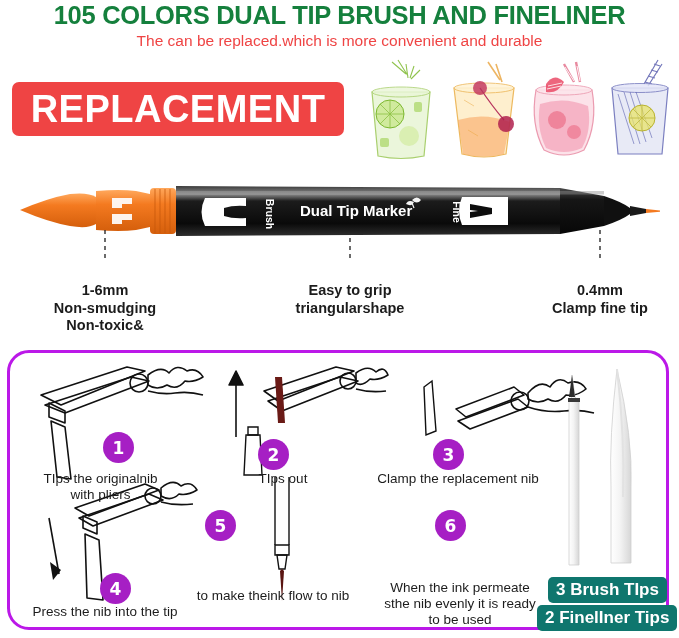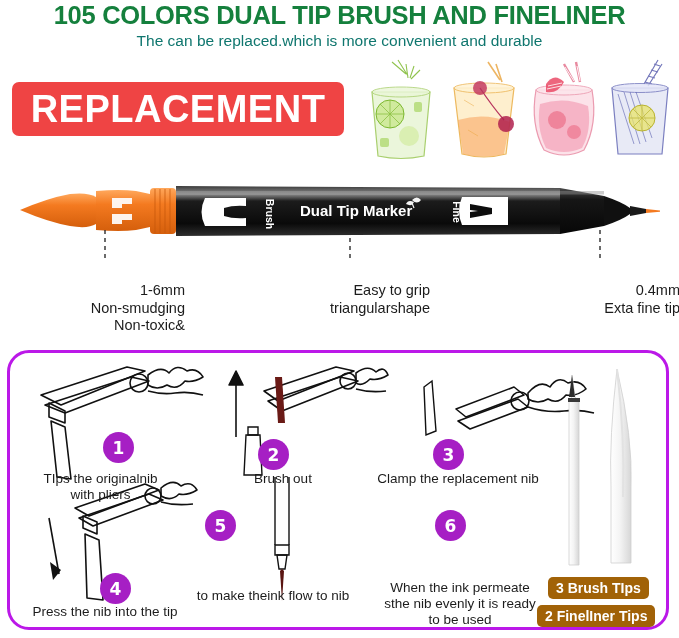--- a/index.html
+++ b/index.html
@@ -11,21 +11,21 @@
   .page{position:relative;width:679px;height:638px;}
 
   
   .title{
     position:absolute;left:0;top:0;width:679px;text-align:center;
     font-size:25.5px;font-weight:bold;letter-spacing:-0.3px;
     color:#15803d;line-height:30px;white-space:nowrap;
   }
   .subtitle{
     position:absolute;left:0;top:31px;width:679px;text-align:center;
-    font-size:15.5px;font-weight:normal;color:#0f766e;line-height:20px;
+    font-size:15.5px;font-weight:normal;color:#ef4444;line-height:20px;
   }
 
   
   .banner{
     position:absolute;left:12px;top:82px;width:332px;height:54px;
     background:#ef4444;border-radius:7px;
     display:flex;align-items:center;justify-content:center;
   }
   .banner-text{
     color:#ffffff;font-size:38px;font-weight:bold;letter-spacing:0.5px;
@@ -33,40 +33,40 @@
   }
 
   
   .drinks{position:absolute;left:358px;top:58px;width:318px;height:104px;}
   .drink{position:absolute;bottom:0;}
 
   
   .pen-wrap{position:absolute;left:0;top:172px;width:648px;height:80px;}
 
   
-  .callout{position:absolute;text-align:right;font-size:14.5px;line-height:17.5px;color:#1c1c1c;}
+  .callout{position:absolute;text-align:center;font-size:14.5px;line-height:17.5px;color:#1c1c1c;font-weight:bold;}
 
   
   .panel{
     position:absolute;left:7px;top:350px;width:662px;height:280px;
     border:3px solid #bb18e8;border-radius:22px;background:#ffffff;
     box-sizing:border-box;
   }
   .badge{
     position:absolute;width:31px;height:31px;border-radius:50%;
     background:#a61fc4;color:#fff;font-size:17px;font-weight:bold;
     display:flex;align-items:center;justify-content:center;
     font-family:"DejaVu Sans", sans-serif;
   }
   .step-cap{
     position:absolute;text-align:center;font-size:13.5px;line-height:16px;color:#1c1c1c;
   }
   .tip-pill{
-    position:absolute;background:#a16207;border-radius:5px;
-    color:#ffffff;font-size:14px;font-weight:bold;
+    position:absolute;background:#0f766e;border-radius:5px;
+    color:#ffffff;font-size:17px;font-weight:bold;
     padding:3px 8px;white-space:nowrap;
     display:flex;align-items:center;justify-content:center;
   }
   svg{display:block;overflow:visible;}
 </style>
 </head>
 <body>
 
 <div class="page">
 
@@ -235,21 +235,21 @@
     <div>Non-toxic&amp;</div>
   </div>
 
   <div class="callout" style="left:270px;top:282px;width:160px;">
     <div>Easy to grip</div>
     <div>triangularshape</div>
   </div>
 
   <div class="callout" style="left:520px;top:282px;width:160px;">
     <div>0.4mm</div>
-    <div>Exta fine tip</div>
+    <div>Clamp fine tip</div>
   </div>
 
   <div class="panel">
 
     <svg style="position:absolute;left:25px;top:8px;" width="175" height="120" viewBox="0 0 175 120">
       <g fill="none" stroke="#111" stroke-width="1.6" stroke-linejoin="round">
         <path d="M6 34 L92 6 L110 10 L26 44 Z"></path>
         <path d="M10 44 L96 16 L114 20 L30 52 Z"></path>
         <circle cx="104" cy="22" r="9"></circle>
         <path d="M113 14 Q126 4 134 12 Q142 2 152 10 Q162 6 168 16 Q158 22 150 20 Q142 30 132 24 Q122 30 113 24 Z"></path>
@@ -349,21 +349,21 @@
     </div>
     <div class="badge" style="left:425px;top:157px;">
       <span>6</span>
     </div>
 
     <div class="step-cap" style="left:8px;top:118px;width:165px;">
       <div>TIps the originalnib</div>
       <div>with pliers</div>
     </div>
     <div class="step-cap" style="left:218px;top:118px;width:110px;">
-      <div>Brush out</div>
+      <div>TIps out</div>
     </div>
     <div class="step-cap" style="left:348px;top:118px;width:200px;">
       <div>Clamp the replacement nib</div>
     </div>
     <div class="step-cap" style="left:5px;top:251px;width:180px;">
       <div>Press the nib into the tip</div>
     </div>
     <div class="step-cap" style="left:168px;top:235px;width:190px;">
       <div>to make theink flow to nib</div>
     </div>

